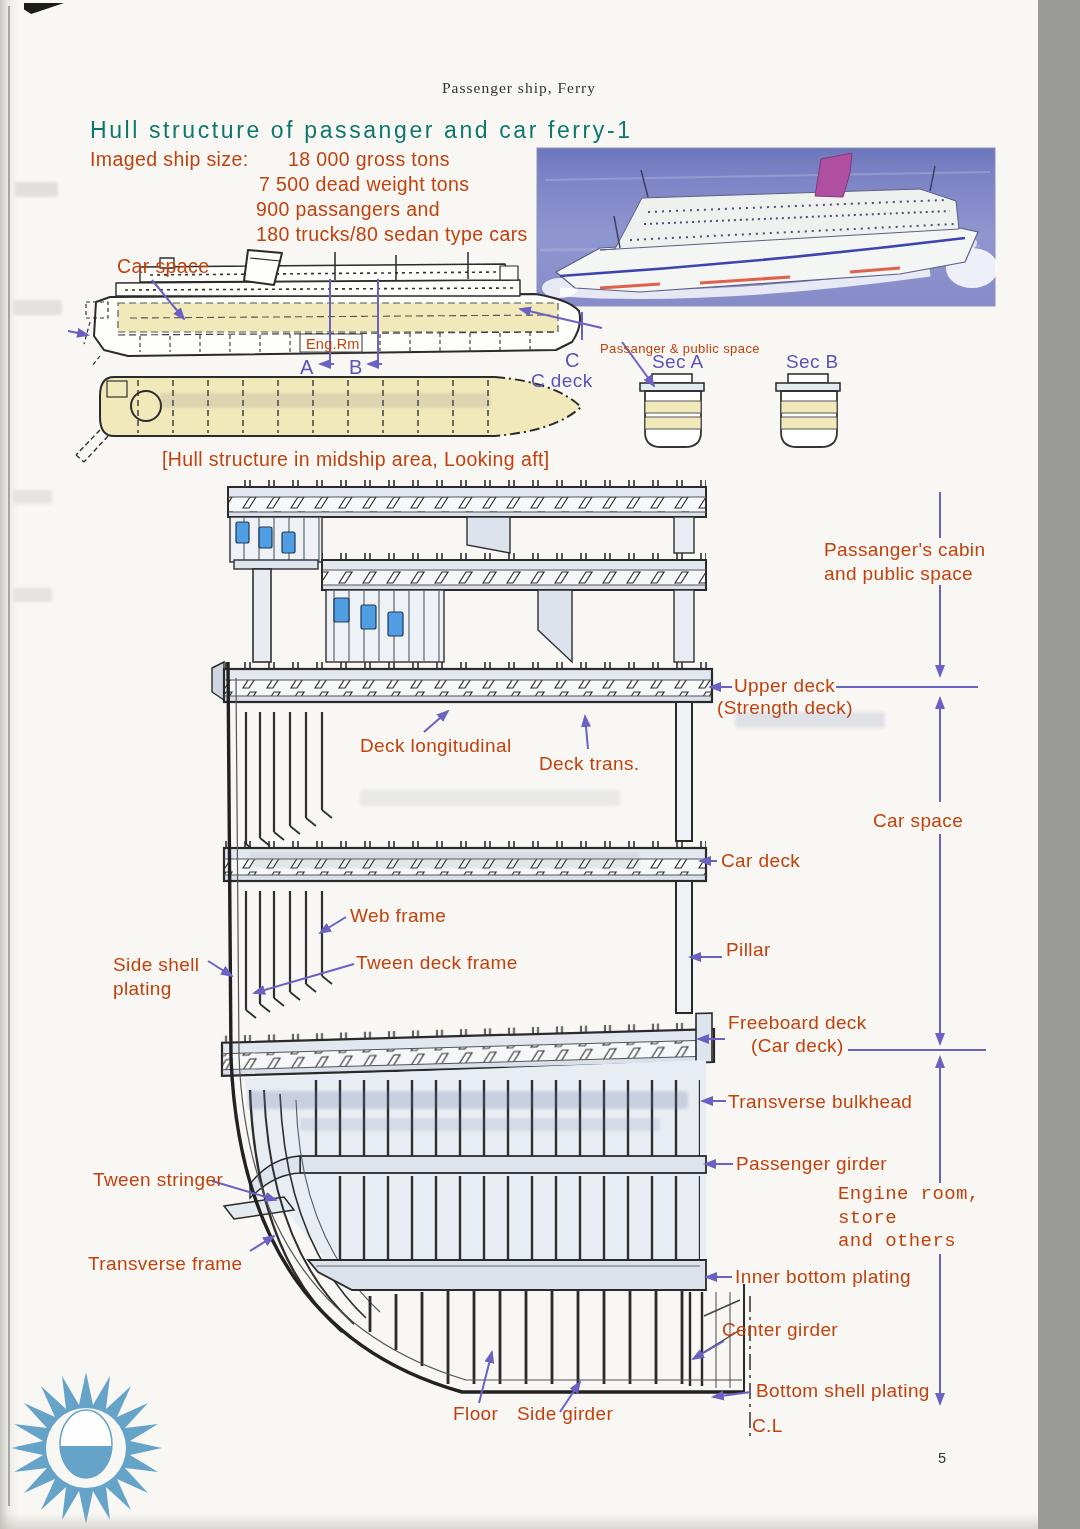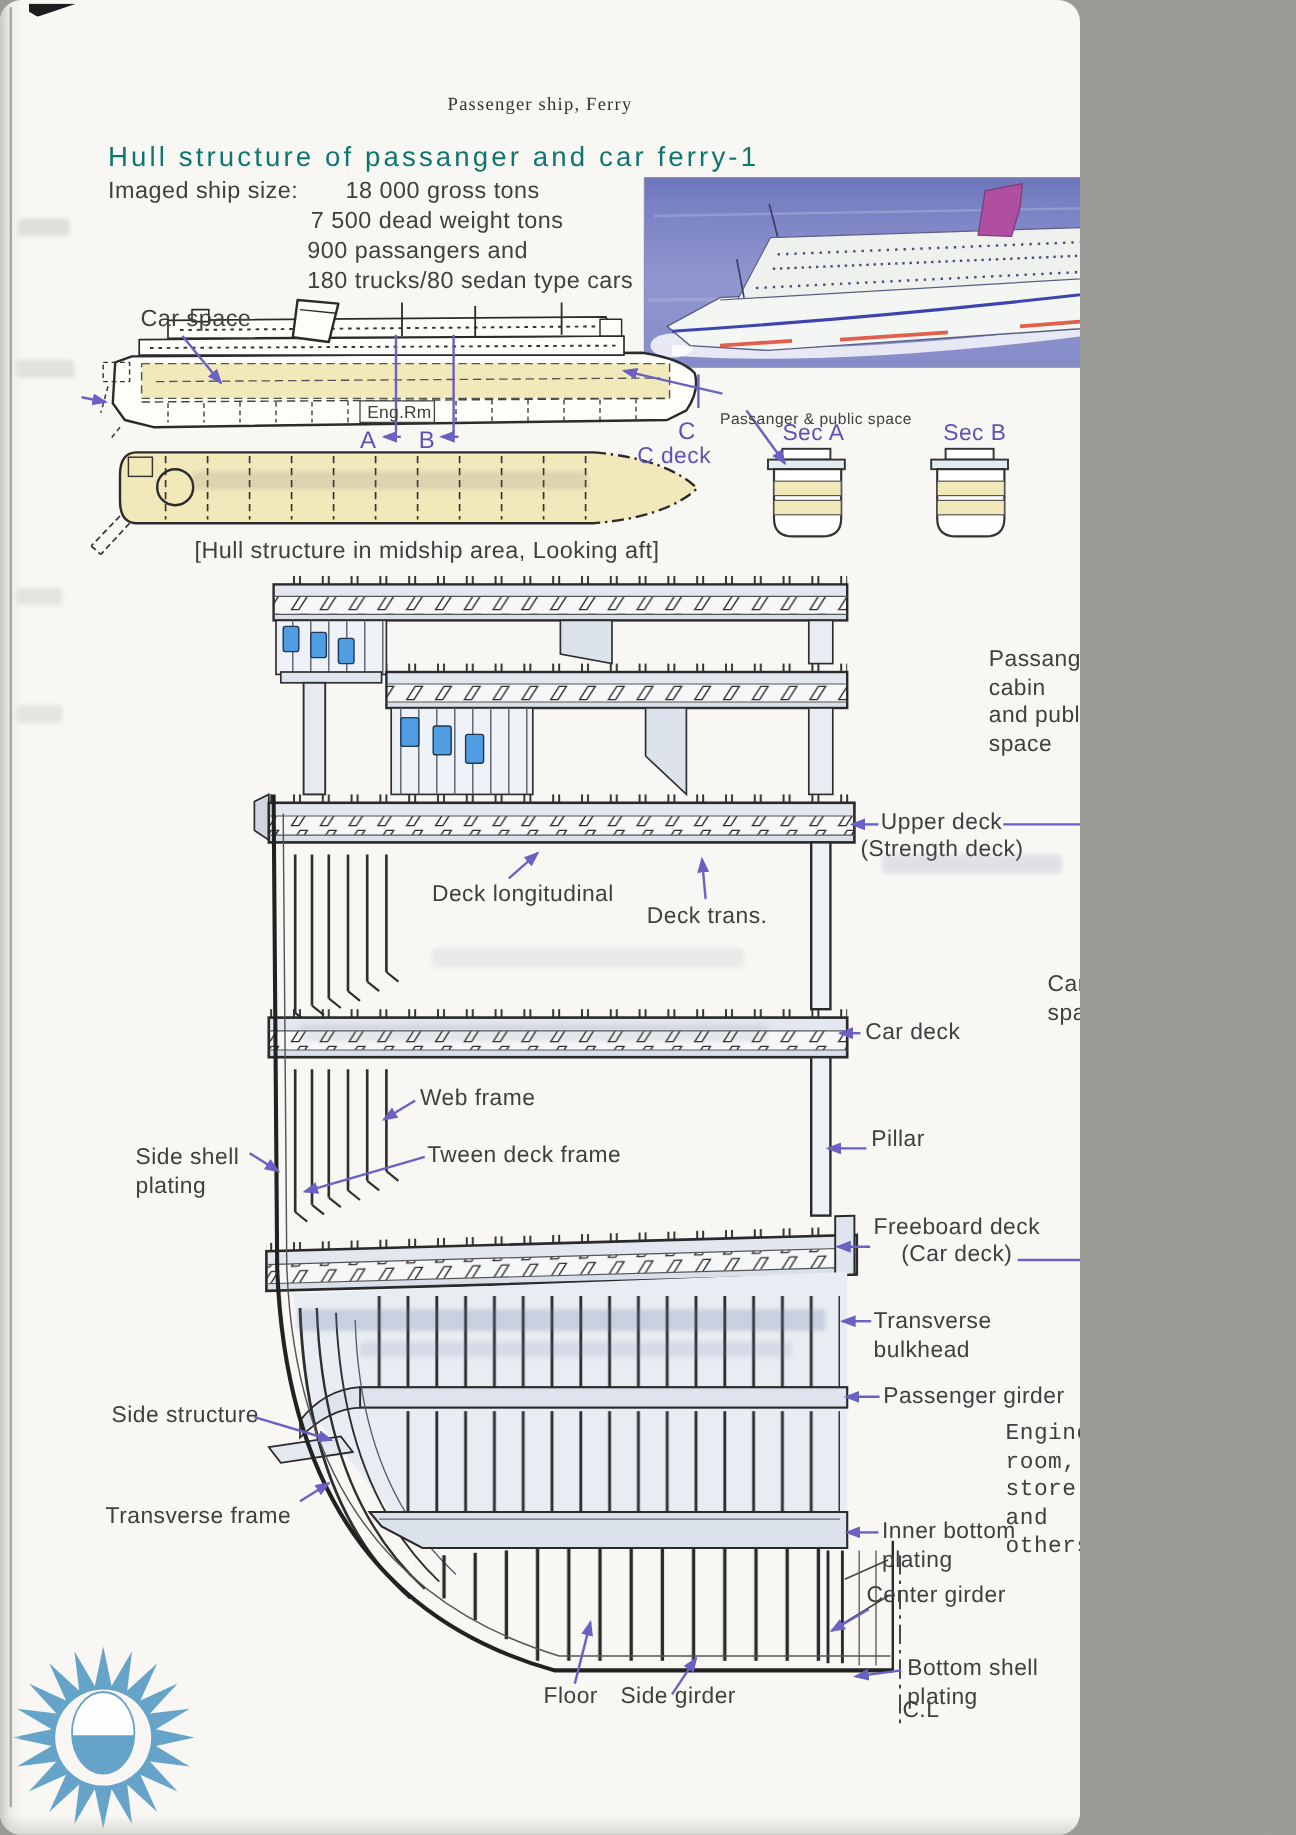--- a/index.html
+++ b/index.html
@@ -1,19 +1,19 @@
 <!DOCTYPE html>
 <html><head>
 <meta charset="utf-8">
 <style>
   html,body{margin:0;padding:0;background:#9a9a97;}
-  .page{position:relative;width:900px;height:1529px;background:#f8f7f4;overflow:hidden;
-        font-family:"Liberation Sans",sans-serif;border-radius:18px;}
+  .page{position:relative;width:1038px;height:1529px;background:#f8f7f4;overflow:hidden;
+        font-family:"Liberation Sans",sans-serif;}
   svg{position:absolute;left:0;top:0;}
-  .lbl{position:absolute;font-size:19px;color:#404040;letter-spacing:.4px;line-height:1.24;
+  .lbl{position:absolute;font-size:19px;color:#c2410c;letter-spacing:.4px;line-height:1.24;
        white-space:pre-line;font-family:"Liberation Sans",sans-serif;}
   .pl{color:#5b54b6;}
   .bg{background:#f8f7f4;padding:0 4px;}
   .serif{font-family:"Liberation Serif",serif;}
   .title{font-size:23px;letter-spacing:2.6px;color:#0f766e;}
   .ghost{position:absolute;border-radius:3px;filter:blur(1.6px);}
   .edgeL{position:absolute;left:0;top:0;width:18px;height:1529px;
          background:linear-gradient(to right,#c9c9c4,#ecebe7 45%,rgba(236,235,231,0));}
   .edgeLline{position:absolute;left:8px;top:6px;width:2px;height:1500px;background:rgba(110,110,104,.55);}
   .cornerTL{position:absolute;left:24px;top:3px;width:40px;height:11px;background:#1c1c1c;
@@ -302,21 +302,21 @@
 <div class="lbl" style="left:356px;top:951px;">Tween deck frame</div>
 <div class="lbl" style="left:113px;top:953px;">Side shell
 plating</div>
 <div class="lbl" style="left:726px;top:938px;">Pillar</div>
 <div class="lbl" style="left:728px;top:1011px;">Freeboard deck</div>
 <div class="lbl" style="left:751px;top:1034px;">(Car deck)</div>
 <div class="lbl" style="left:728px;top:1090px;">Transverse bulkhead</div>
 <div class="lbl" style="left:736px;top:1152px;">Passenger girder</div>
 <div class="lbl bg" style="left:834px;top:1183px;font-family:Liberation Mono, monospace;">Engine room, store
 and others</div>
-<div class="lbl" style="left:93px;top:1168px;">Side structure</div>
+<div class="lbl" style="left:93px;top:1168px;">Tween stringer</div>
 <div class="lbl" style="left:88px;top:1252px;">Transverse frame</div>
 <div class="lbl" style="left:735px;top:1265px;">Inner bottom plating</div>
 <div class="lbl" style="left:722px;top:1318px;">Center girder</div>
 <div class="lbl" style="left:756px;top:1379px;">Bottom shell plating</div>
 <div class="lbl" style="left:453px;top:1402px;">Floor</div>
 <div class="lbl" style="left:517px;top:1402px;">Side girder</div>
 <div class="lbl" style="left:752px;top:1414px;">C.L</div>
 
 <div class="ghost" style="left:14px;top:182px;width:44px;height:15px;background:rgba(160,160,155,.28);"></div>
 <div class="ghost" style="left:12px;top:300px;width:50px;height:15px;background:rgba(160,160,155,.25);"></div>

